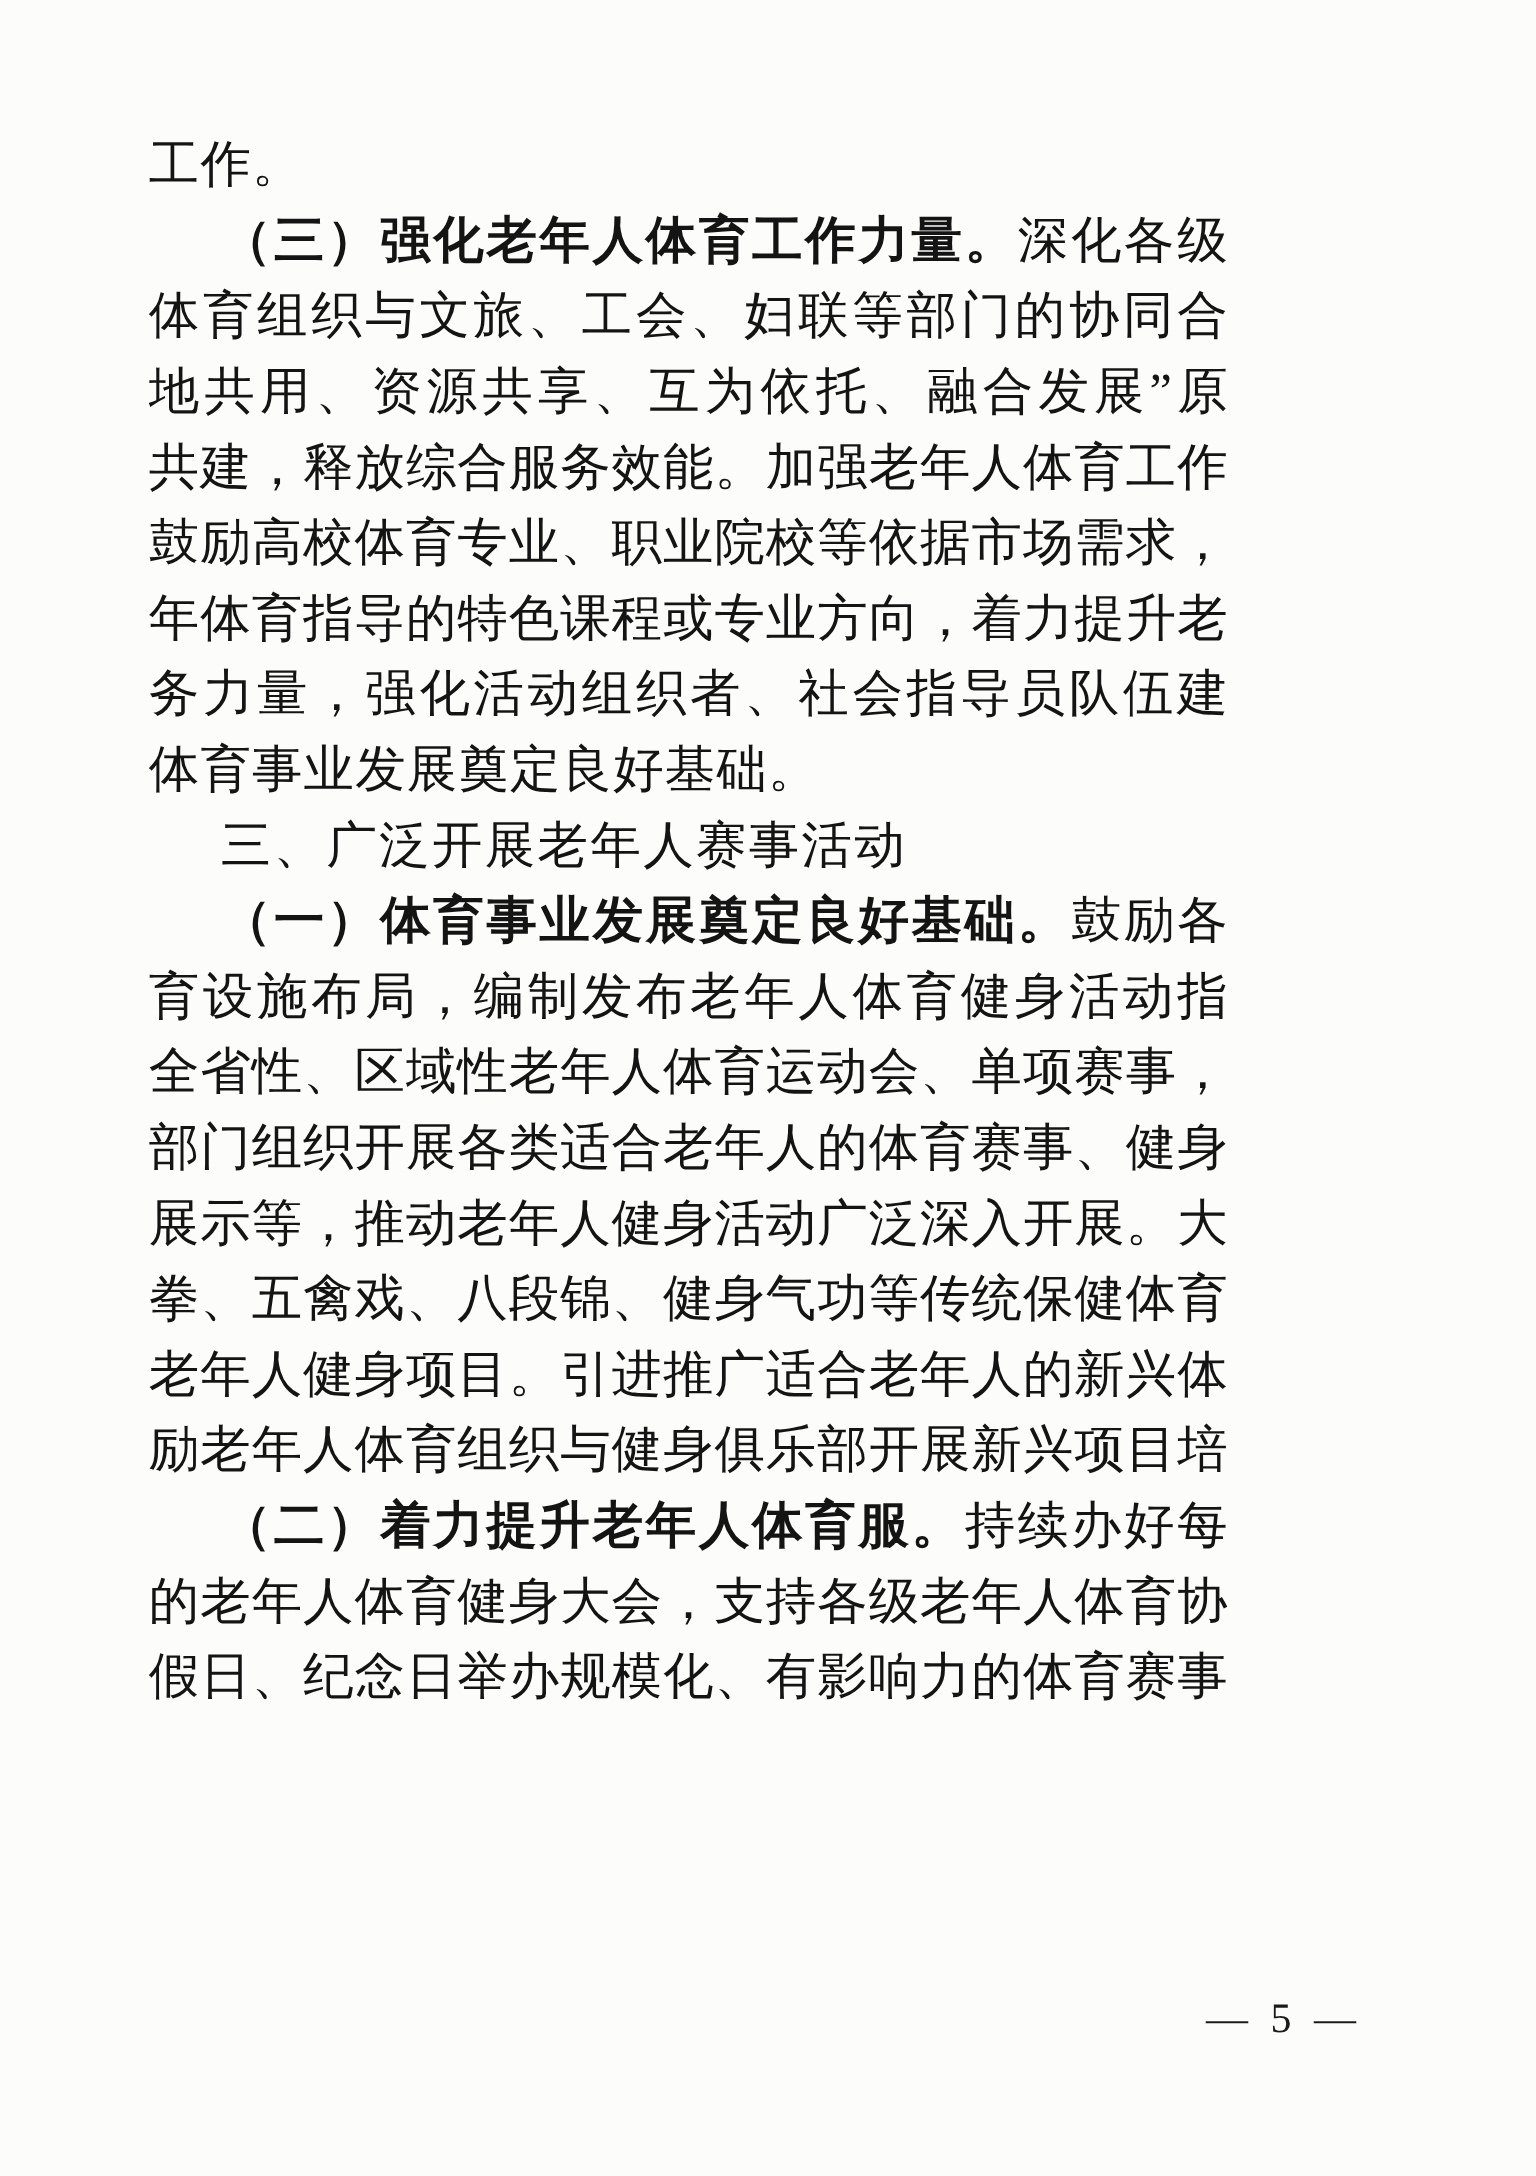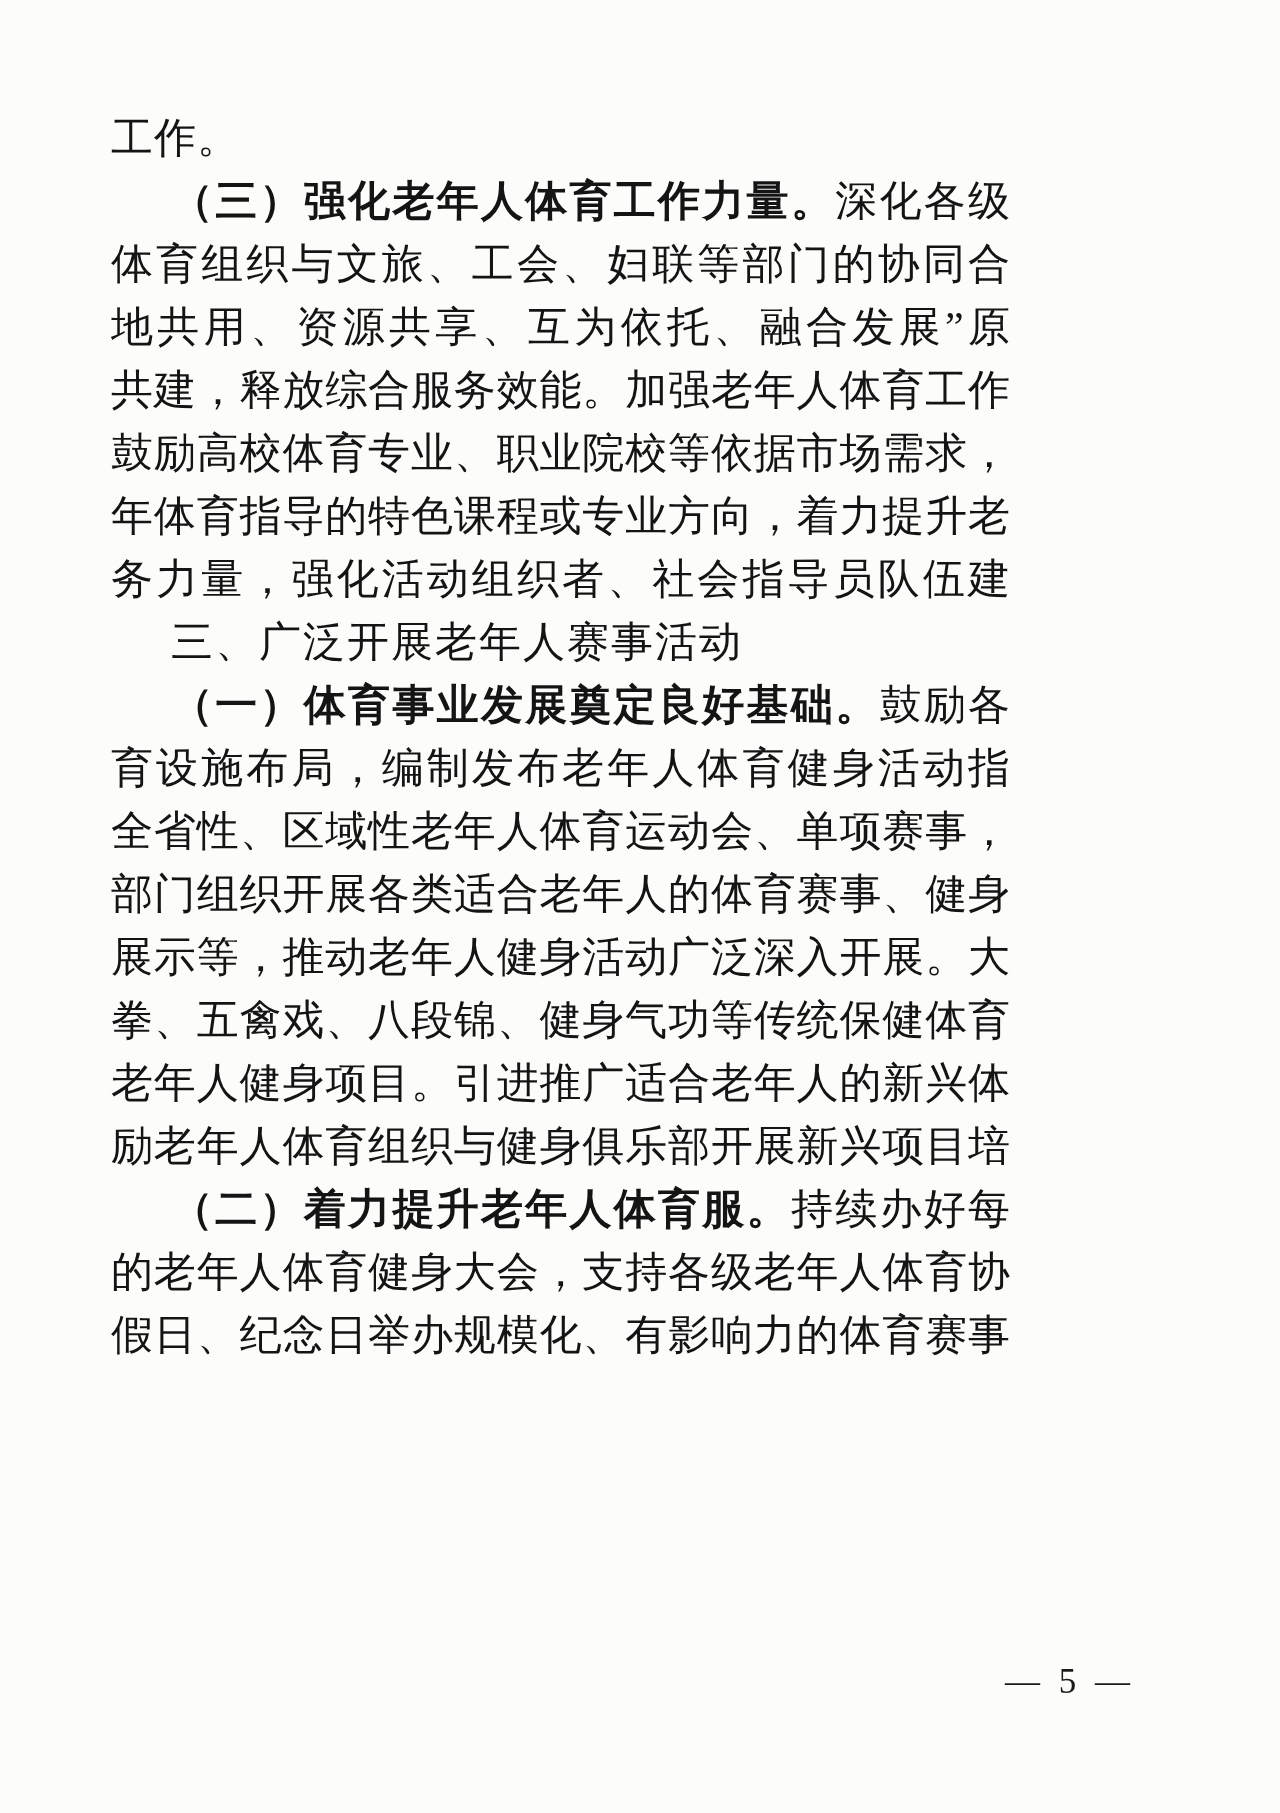--- a/index.html
+++ b/index.html
@@ -8,21 +8,21 @@
     width: 1280px; height: 1813px;
     font-family: "Liberation Serif", "DejaVu Serif", serif;
     position: relative; overflow: hidden;
   }
   .page {
     position: absolute; inset: 0;
     background: #fcfcfa;
   }
   .text-block {
     position: absolute;
-    left: 111px; top: 107px;
+    left: 124px; top: 107px;
     width: 899px;
     color: #141414;
   }
   .line {
     height: 63px;
     line-height: 63px;
     font-size: 42px;
     text-align: justify;
     text-align-last: justify;
     text-justify: inter-character;
@@ -66,20 +66,21 @@
     <div class="line"><span>地共用、资源共享、互为依托、融合发展”原则，加强沟通</span></div>
 
     <div class="line"><span>共建，释放综合服务效能。加强老年人体育工作人才培养，</span></div>
 
     <div class="line"><span>鼓励高校体育专业、职业院校等依据市场需求，开设面向老</span></div>
 
     <div class="line"><span>年体育指导的特色课程或专业方向，着力提升老年人体育服</span></div>
 
     <div class="line"><span>务力量，强化活动组织者、社会指导员队伍建设，为老年人</span></div>
 
+    <div class="line para-end"><span>体育事业发展奠定良好基础。</span></div>
 
     <div class="line indent heading"><span>三、广泛开展老年人赛事活动</span></div>
 
     <div class="line indent"><span class="lead">（一）体育事业发展奠定良好基础。</span><span>鼓励各地结合公共体</span></div>
 
     <div class="line"><span>育设施布局，编制发布老年人体育健身活动指南。定期举办</span></div>
 
     <div class="line"><span>全省性、区域性老年人体育运动会、单项赛事，鼓励各级各</span></div>
 
     <div class="line"><span>部门组织开展各类适合老年人的体育赛事、健身活动、交流</span></div>

